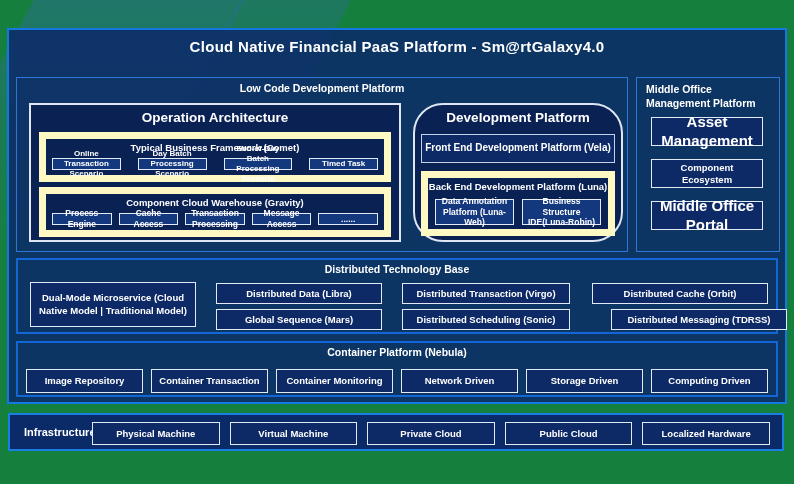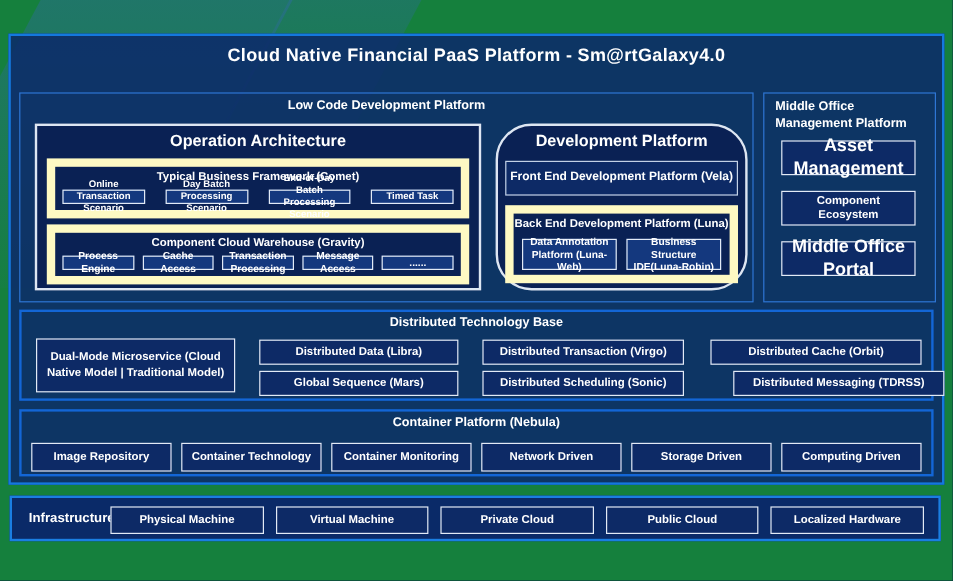--- a/index.html
+++ b/index.html
@@ -109,21 +109,21 @@
     <div class="abs leaf" style="left:384px; top:23px; width:168px; height:21px; font-size:9.5px;">Distributed Transaction (Virgo)</div>
     <div class="abs leaf" style="left:384px; top:49px; width:168px; height:21px; font-size:9.5px;">Distributed Scheduling (Sonic)</div>
     <div class="abs leaf" style="left:574px; top:23px; width:176px; height:21px; font-size:9.5px;">Distributed Cache (Orbit)</div>
     <div class="abs leaf" style="left:574px; top:49px; width:176px; height:21px; font-size:9.5px;margin-left:19px;">Distributed Messaging (TDRSS)</div>
   </div>
 
   <div class="abs section" style="left:16px; top:341px; width:762px; height:56px;">
     <div class="sec-label">Container Platform (Nebula)</div>
     <div class="row" style="left:8px; right:8px; top:26px; height:24px; gap:8px; font-size:9.5px;">
       <div class="leaf">Image Repository</div>
-      <div class="leaf">Container Technology</div>
+      <div class="leaf">Container Transaction</div>
       <div class="leaf">Container Monitoring</div>
       <div class="leaf">Network Driven</div>
       <div class="leaf">Storage Driven</div>
       <div class="leaf">Computing Driven</div>
     </div>
   </div>
 
   <div class="abs" style="left:8px; top:413px; width:776px; height:38px; border:2px solid #1a7ee2; background:#0a2a68; z-index:2;">
     <div class="abs" style="left:14px; top:0; bottom:0; display:flex; align-items:center; font-size:11px;">Infrastructure</div>
     <div class="row" style="left:82px; right:12px; top:7px; height:23px; gap:10px; font-size:9.5px;">

